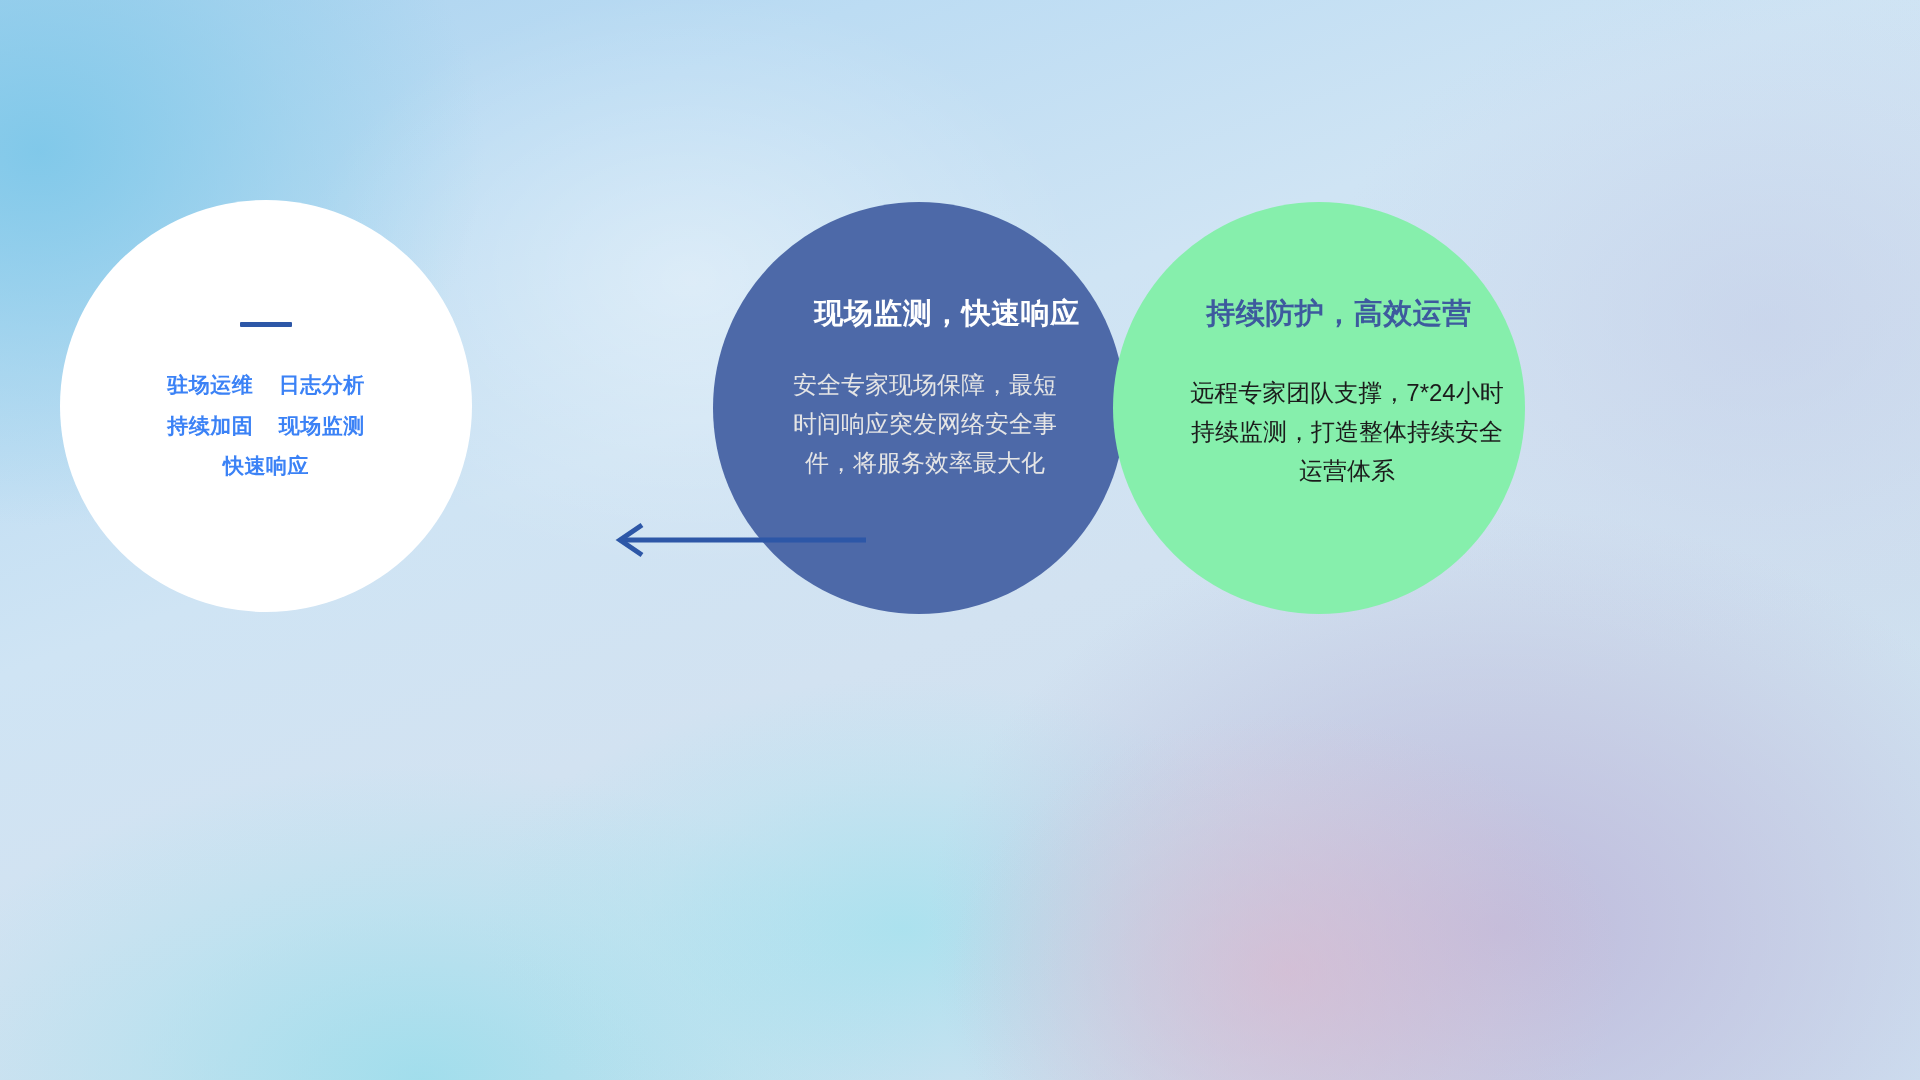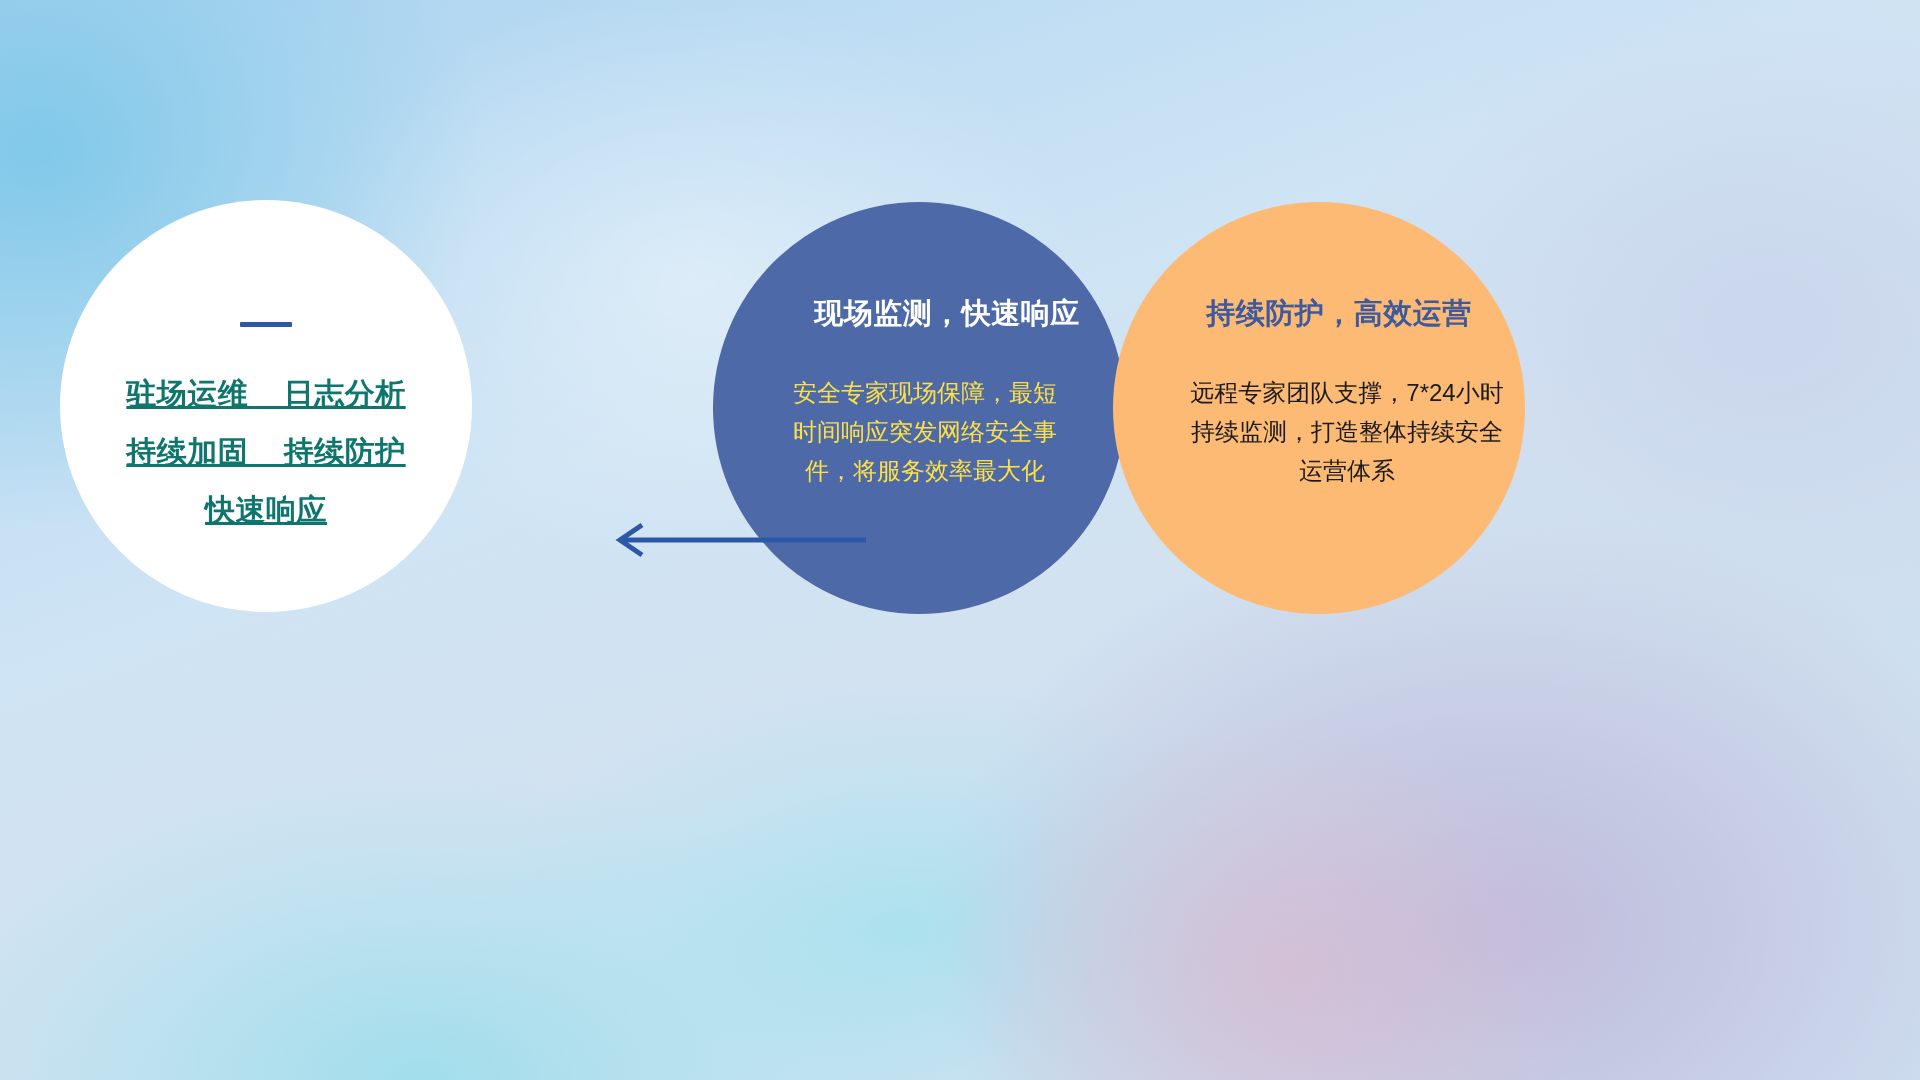--- a/index.html
+++ b/index.html
@@ -104,61 +104,60 @@
     height: 412px;
     background: #4d69a8;
     z-index: 5;
   }
 
   #circle-right {
     left: 1113px;
     top: 202px;
     width: 412px;
     height: 412px;
-    background: #fdba74;
+    background: #86efac;
     z-index: 6;
   }
 
   
   .accent-rule {
     width: 52px;
     height: 5px;
     background: #2d57a7;
     border-radius: 1px;
     margin-top: 122px;
   }
   .left-lines {
     margin-top: 38px;
     text-align: center;
-    color: #0f766e;
+    color: #3b82f6;
     font-weight: bold;
-    font-size: 30px;
+    font-size: 21px;
     line-height: 1.93;
     letter-spacing: 0.5px;
-    text-decoration: underline;
   }
   .left-lines .ln { white-space: pre; }
 
   
   .mid-heading {
     margin-top: 92px;
     color: #ffffff;
     font-weight: bold;
     font-size: 29px;
     letter-spacing: 0.5px;
     white-space: nowrap;
     text-align: center;
     position: relative;
     left: 28px;
     z-index: 2;
   }
   .mid-body {
-    margin-top: 40px;
+    margin-top: 32px;
     width: 278px;
-    color: #fde047;
+    color: #e5e5e5;
     font-size: 24px;
     line-height: 1.62;
     text-align: center;
     position: relative;
     left: 6px;
     z-index: 2;
   }
 
   
   .right-heading {
@@ -204,21 +203,21 @@
   <div class="bg-layer bg-cyan-mid"></div>
   <div class="bg-layer bg-lav-right"></div>
   <div class="bg-layer bg-pink"></div>
   <div class="bg-layer bg-lav-top"></div>
   <div class="bg-layer bg-white-glow"></div>
 
   <div class="circle" id="circle-left">
     <div class="accent-rule"></div>
     <div class="left-lines">
       <div class="ln">驻场运维    日志分析</div>
-      <div class="ln">持续加固    持续防护</div>
+      <div class="ln">持续加固    现场监测</div>
       <div class="ln">快速响应</div>
     </div>
   </div>
 
   <div class="circle" id="circle-middle">
     <div class="mid-heading">现场监测，快速响应</div>
     <div class="mid-body">安全专家现场保障，最短时间响应突发网络安全事件，将服务效率最大化</div>
   </div>
 
   <div class="circle" id="circle-right">

